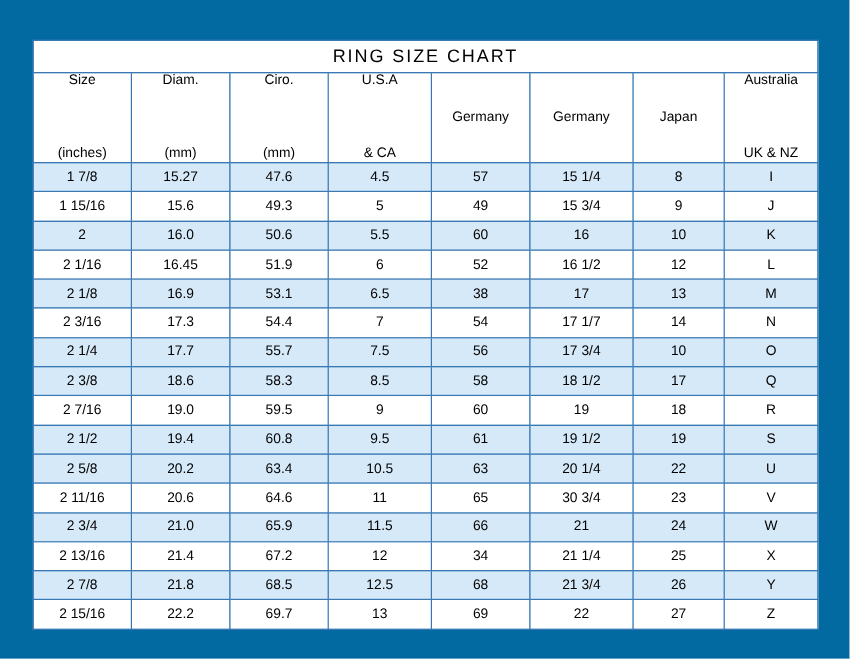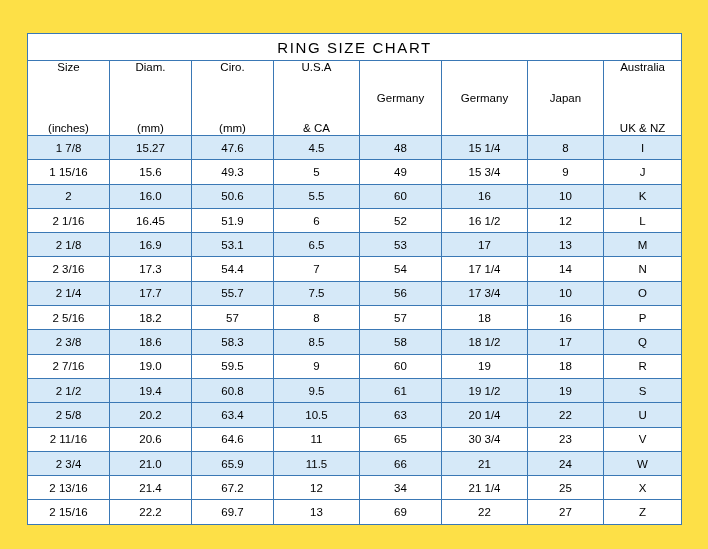--- a/index.html
+++ b/index.html
@@ -11,21 +11,21 @@
     width: 708px;
     height: 549px;
     font-family: "Liberation Sans", sans-serif;
     color: #000000;
     overflow: hidden;
   }
   .page {
     position: relative;
     width: 708px;
     height: 549px;
-    background: #fde047;
+    background: #0369a1;
   }
   .chart-wrap {
     position: absolute;
     left: 27px;
     top: 33px;
     width: 654px;
   }
   table.ring {
     border-collapse: collapse;
     width: 654px;
@@ -127,21 +127,21 @@
             <span class="sub">UK &amp; NZ</span>
           </th>
         </tr>
       </thead>
       <tbody id="table-body">
           <tr class="alt">
             <td class="data">1 7/8</td>
             <td class="data">15.27</td>
             <td class="data">47.6</td>
             <td class="data">4.5</td>
-            <td class="data">48</td>
+            <td class="data">57</td>
             <td class="data">15 1/4</td>
             <td class="data">8</td>
             <td class="data">I</td>
           </tr>
           <tr>
             <td class="data">1 15/16</td>
             <td class="data">15.6</td>
             <td class="data">49.3</td>
             <td class="data">5</td>
             <td class="data">49</td>
@@ -167,55 +167,45 @@
             <td class="data">52</td>
             <td class="data">16 1/2</td>
             <td class="data">12</td>
             <td class="data">L</td>
           </tr>
           <tr class="alt">
             <td class="data">2 1/8</td>
             <td class="data">16.9</td>
             <td class="data">53.1</td>
             <td class="data">6.5</td>
-            <td class="data">53</td>
+            <td class="data">38</td>
             <td class="data">17</td>
             <td class="data">13</td>
             <td class="data">M</td>
           </tr>
           <tr>
             <td class="data">2 3/16</td>
             <td class="data">17.3</td>
             <td class="data">54.4</td>
             <td class="data">7</td>
             <td class="data">54</td>
-            <td class="data">17 1/4</td>
+            <td class="data">17 1/7</td>
             <td class="data">14</td>
             <td class="data">N</td>
           </tr>
           <tr class="alt">
             <td class="data">2 1/4</td>
             <td class="data">17.7</td>
             <td class="data">55.7</td>
             <td class="data">7.5</td>
             <td class="data">56</td>
             <td class="data">17 3/4</td>
             <td class="data">10</td>
             <td class="data">O</td>
           </tr>
-          <tr>
-            <td class="data">2 5/16</td>
-            <td class="data">18.2</td>
-            <td class="data">57</td>
-            <td class="data">8</td>
-            <td class="data">57</td>
-            <td class="data">18</td>
-            <td class="data">16</td>
-            <td class="data">P</td>
-          </tr>
           <tr class="alt">
             <td class="data">2 3/8</td>
             <td class="data">18.6</td>
             <td class="data">58.3</td>
             <td class="data">8.5</td>
             <td class="data">58</td>
             <td class="data">18 1/2</td>
             <td class="data">17</td>
             <td class="data">Q</td>
           </tr>
@@ -272,20 +262,30 @@
           <tr>
             <td class="data">2 13/16</td>
             <td class="data">21.4</td>
             <td class="data">67.2</td>
             <td class="data">12</td>
             <td class="data">34</td>
             <td class="data">21 1/4</td>
             <td class="data">25</td>
             <td class="data">X</td>
           </tr>
+          <tr class="alt">
+            <td class="data">2 7/8</td>
+            <td class="data">21.8</td>
+            <td class="data">68.5</td>
+            <td class="data">12.5</td>
+            <td class="data">68</td>
+            <td class="data">21 3/4</td>
+            <td class="data">26</td>
+            <td class="data">Y</td>
+          </tr>
           <tr>
             <td class="data">2 15/16</td>
             <td class="data">22.2</td>
             <td class="data">69.7</td>
             <td class="data">13</td>
             <td class="data">69</td>
             <td class="data">22</td>
             <td class="data">27</td>
             <td class="data">Z</td>
           </tr>

